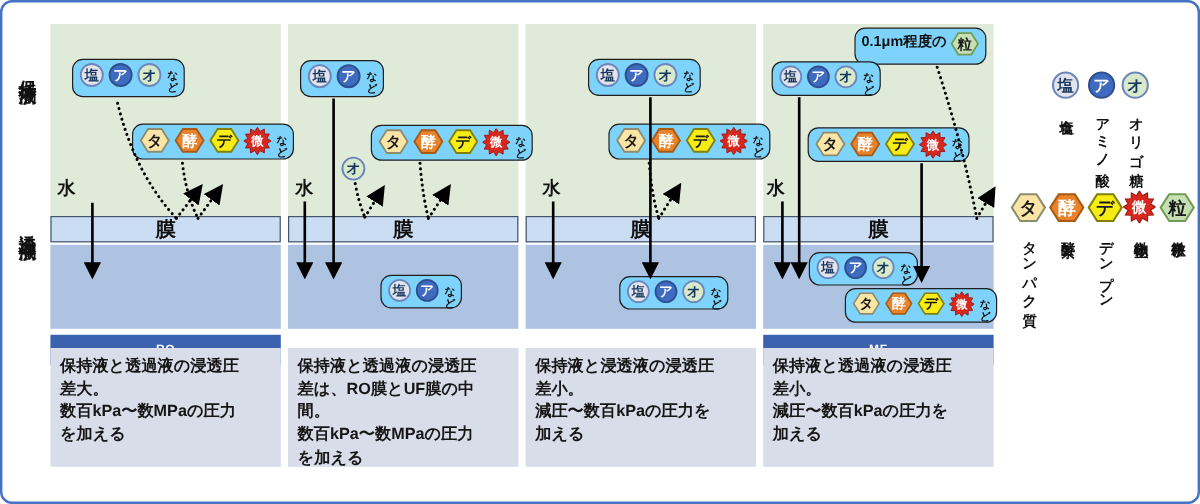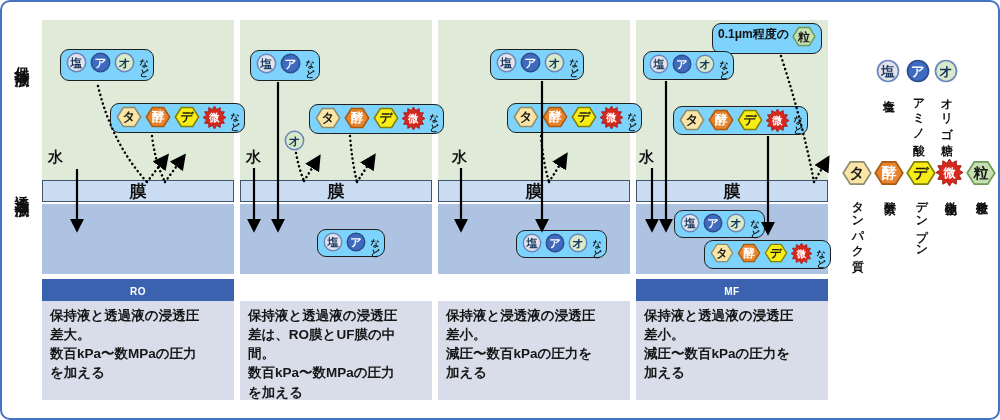--- a/index.html
+++ b/index.html
@@ -15,21 +15,21 @@
   .band{position:absolute;left:0;right:0;}
   .retentate{top:0;height:160px;background:var(--retentate_bg,#DFEAD9);}
   .membrane{top:160px;height:22px;background:var(--membrane_bg,#CBDDF2);
     border:1.5px solid var(--membrane_border,#44546A);box-sizing:border-box;
     display:flex;align-items:center;justify-content:center;
     font-weight:700;font-size:17px;}
   .permeate{top:184px;height:70px;background:var(--permeate_bg,#AEC3E1);}
   .phead{top:259px;height:25px;background:var(--header_bg,#3A62AE);
     color:var(--header_text,#fff);font-weight:700;font-size:10px;
     display:flex;align-items:center;justify-content:center;letter-spacing:.5px;}
-  .pdesc{top:281px;height:99px;background:var(--description_bg,#D9DCE9);
+  .pdesc{top:270px;height:99px;background:var(--description_bg,#D9DCE9);
     font-weight:700;font-size:13.5px;line-height:1.42;padding:5px 8px;
     box-sizing:border-box;white-space:pre-line;color:#161616;}
   .sbox{position:absolute;display:flex;align-items:flex-start;gap:3px;background:#7dd3fc;
     border:1.5px solid var(--box_border,#1f1f1f);border-radius:9px;padding:2px 5px;
     box-sizing:border-box;z-index:3;}
   .etc{writing-mode:vertical-rl;text-orientation:upright;font-size:9px;
     font-weight:700;line-height:1;margin-left:1px;}
   .water{position:absolute;font-weight:700;font-size:15px;z-index:3;}
   .note{font-weight:700;font-size:12px;white-space:nowrap;}
   .chipsvg{display:block;flex:0 0 auto;}

